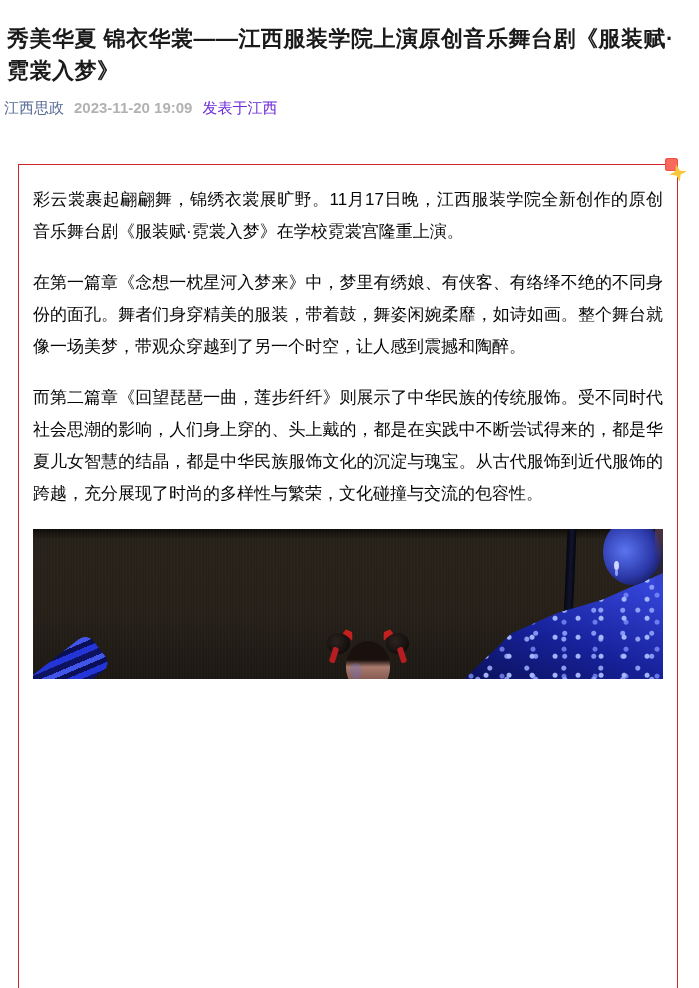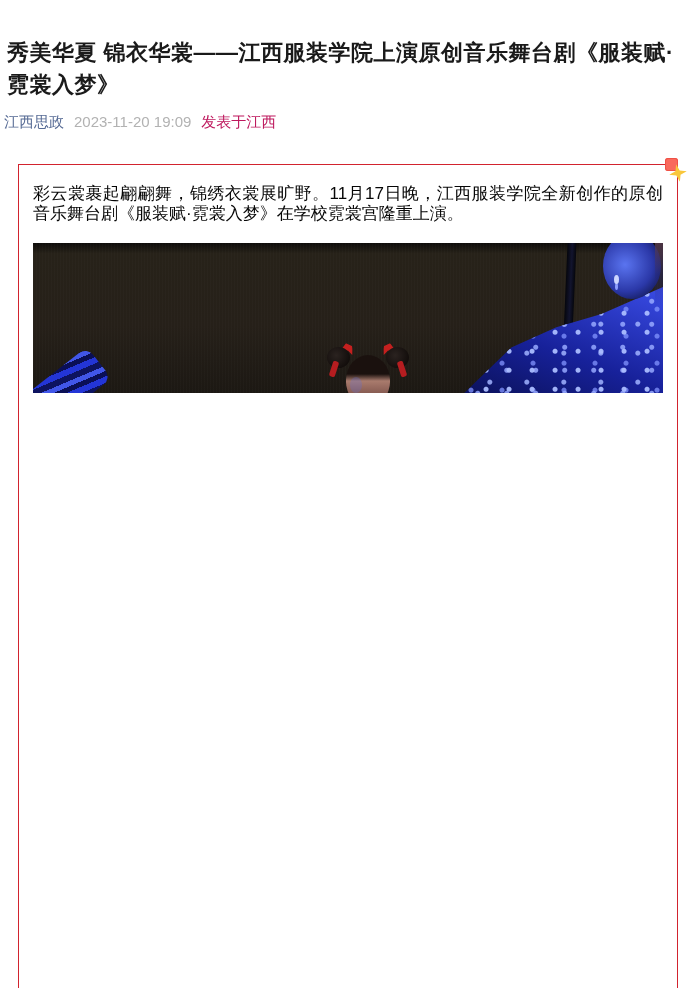--- a/index.html
+++ b/index.html
@@ -3,45 +3,45 @@
 <meta charset="utf-8">
 <style>
   * { box-sizing: border-box; }
   html,body { margin:0; padding:0; }
   body {
     width:699px; height:988px; background:#ffffff; overflow:hidden;
     position:relative;
     font-family:"Liberation Sans", sans-serif;
   }
   
-  .article-header { position:absolute; top:16px; left:0; width:699px; }
+  .article-header { position:absolute; top:2px; left:0; width:699px; }
   .article-title {
     margin:21px 6px 0 7px;
     font-size:22px; line-height:32px; font-weight:bold; color:#1a1a1a;
     letter-spacing:0.5px;
   }
   .article-byline {
     margin:10px 4px 0 4px;
     font-size:15px; line-height:21px; white-space:nowrap;
   }
   .account-link { color:#576b95; text-decoration:none; margin-right:10px; cursor:pointer; }
-  .publish-time { color:#b2b2b2; margin-right:10px; }
-  .publish-location { color:#be185d; }
+  .publish-time { color:#b2b2b2; margin-right:10px;font-weight:bold; }
+  .publish-location { color:#6d28d9; }
 
   
   .content-box {
     position:absolute; top:164px; left:18px;
     width:660px; height:860px;
     border:1px solid #d2232e;
     padding:19px 14px 0 14px;
     background:#ffffff;
   }
   .content-box p {
     margin:0 0 19px 0;
-    font-size:17px; line-height:20px; color:#060606;
+    font-size:17px; line-height:32px; color:#060606;
     text-align:justify; text-justify:inter-ideograph;
     word-break:break-all;
   }
 
   
   .corner-ornament { position:absolute; top:0; right:0; width:0; height:0; }
   .corner-square {
     position:absolute; top:-7px; right:-1px;
     width:13px; height:13px; border-radius:3px;
     background:#f9695c; box-shadow:inset 0 0 0 1px #ef5146;
@@ -132,20 +132,22 @@
   </div>
 </header>
 
 <section class="content-box">
   <div class="corner-ornament">
     <div class="corner-square"></div>
     <div class="corner-star"></div>
   </div>
 
   <p>彩云裳裹起翩翩舞，锦绣衣裳展旷野。11月17日晚，江西服装学院全新创作的原创音乐舞台剧《服装赋·霓裳入梦》在学校霓裳宫隆重上演。</p>
+  <p>在第一篇章《念想一枕星河入梦来》中，梦里有绣娘、有侠客、有络绎不绝的不同身份的面孔。舞者们身穿精美的服装，带着鼓，舞姿闲婉柔靡，如诗如画。整个舞台就像一场美梦，带观众穿越到了另一个时空，让人感到震撼和陶醉。</p>
+  <p>而第二篇章《回望琵琶一曲，莲步纤纤》则展示了中华民族的传统服饰。受不同时代社会思潮的影响，人们身上穿的、头上戴的，都是在实践中不断尝试得来的，都是华夏儿女智慧的结晶，都是中华民族服饰文化的沉淀与瑰宝。从古代服饰到近代服饰的跨越，充分展现了时尚的多样性与繁荣，文化碰撞与交流的包容性。</p>
 
   <figure class="stage-photo">
     <div class="photo-left-fabric"></div>
     <div class="photo-pole"></div>
     <div class="performer-garment"></div>
     <div class="performer-face"></div>
     <div class="performer-earring"></div>
     <div class="photo-edge-glow"></div>
     <div class="photo-girl">
       <div class="girl-ribbon-left"></div>

